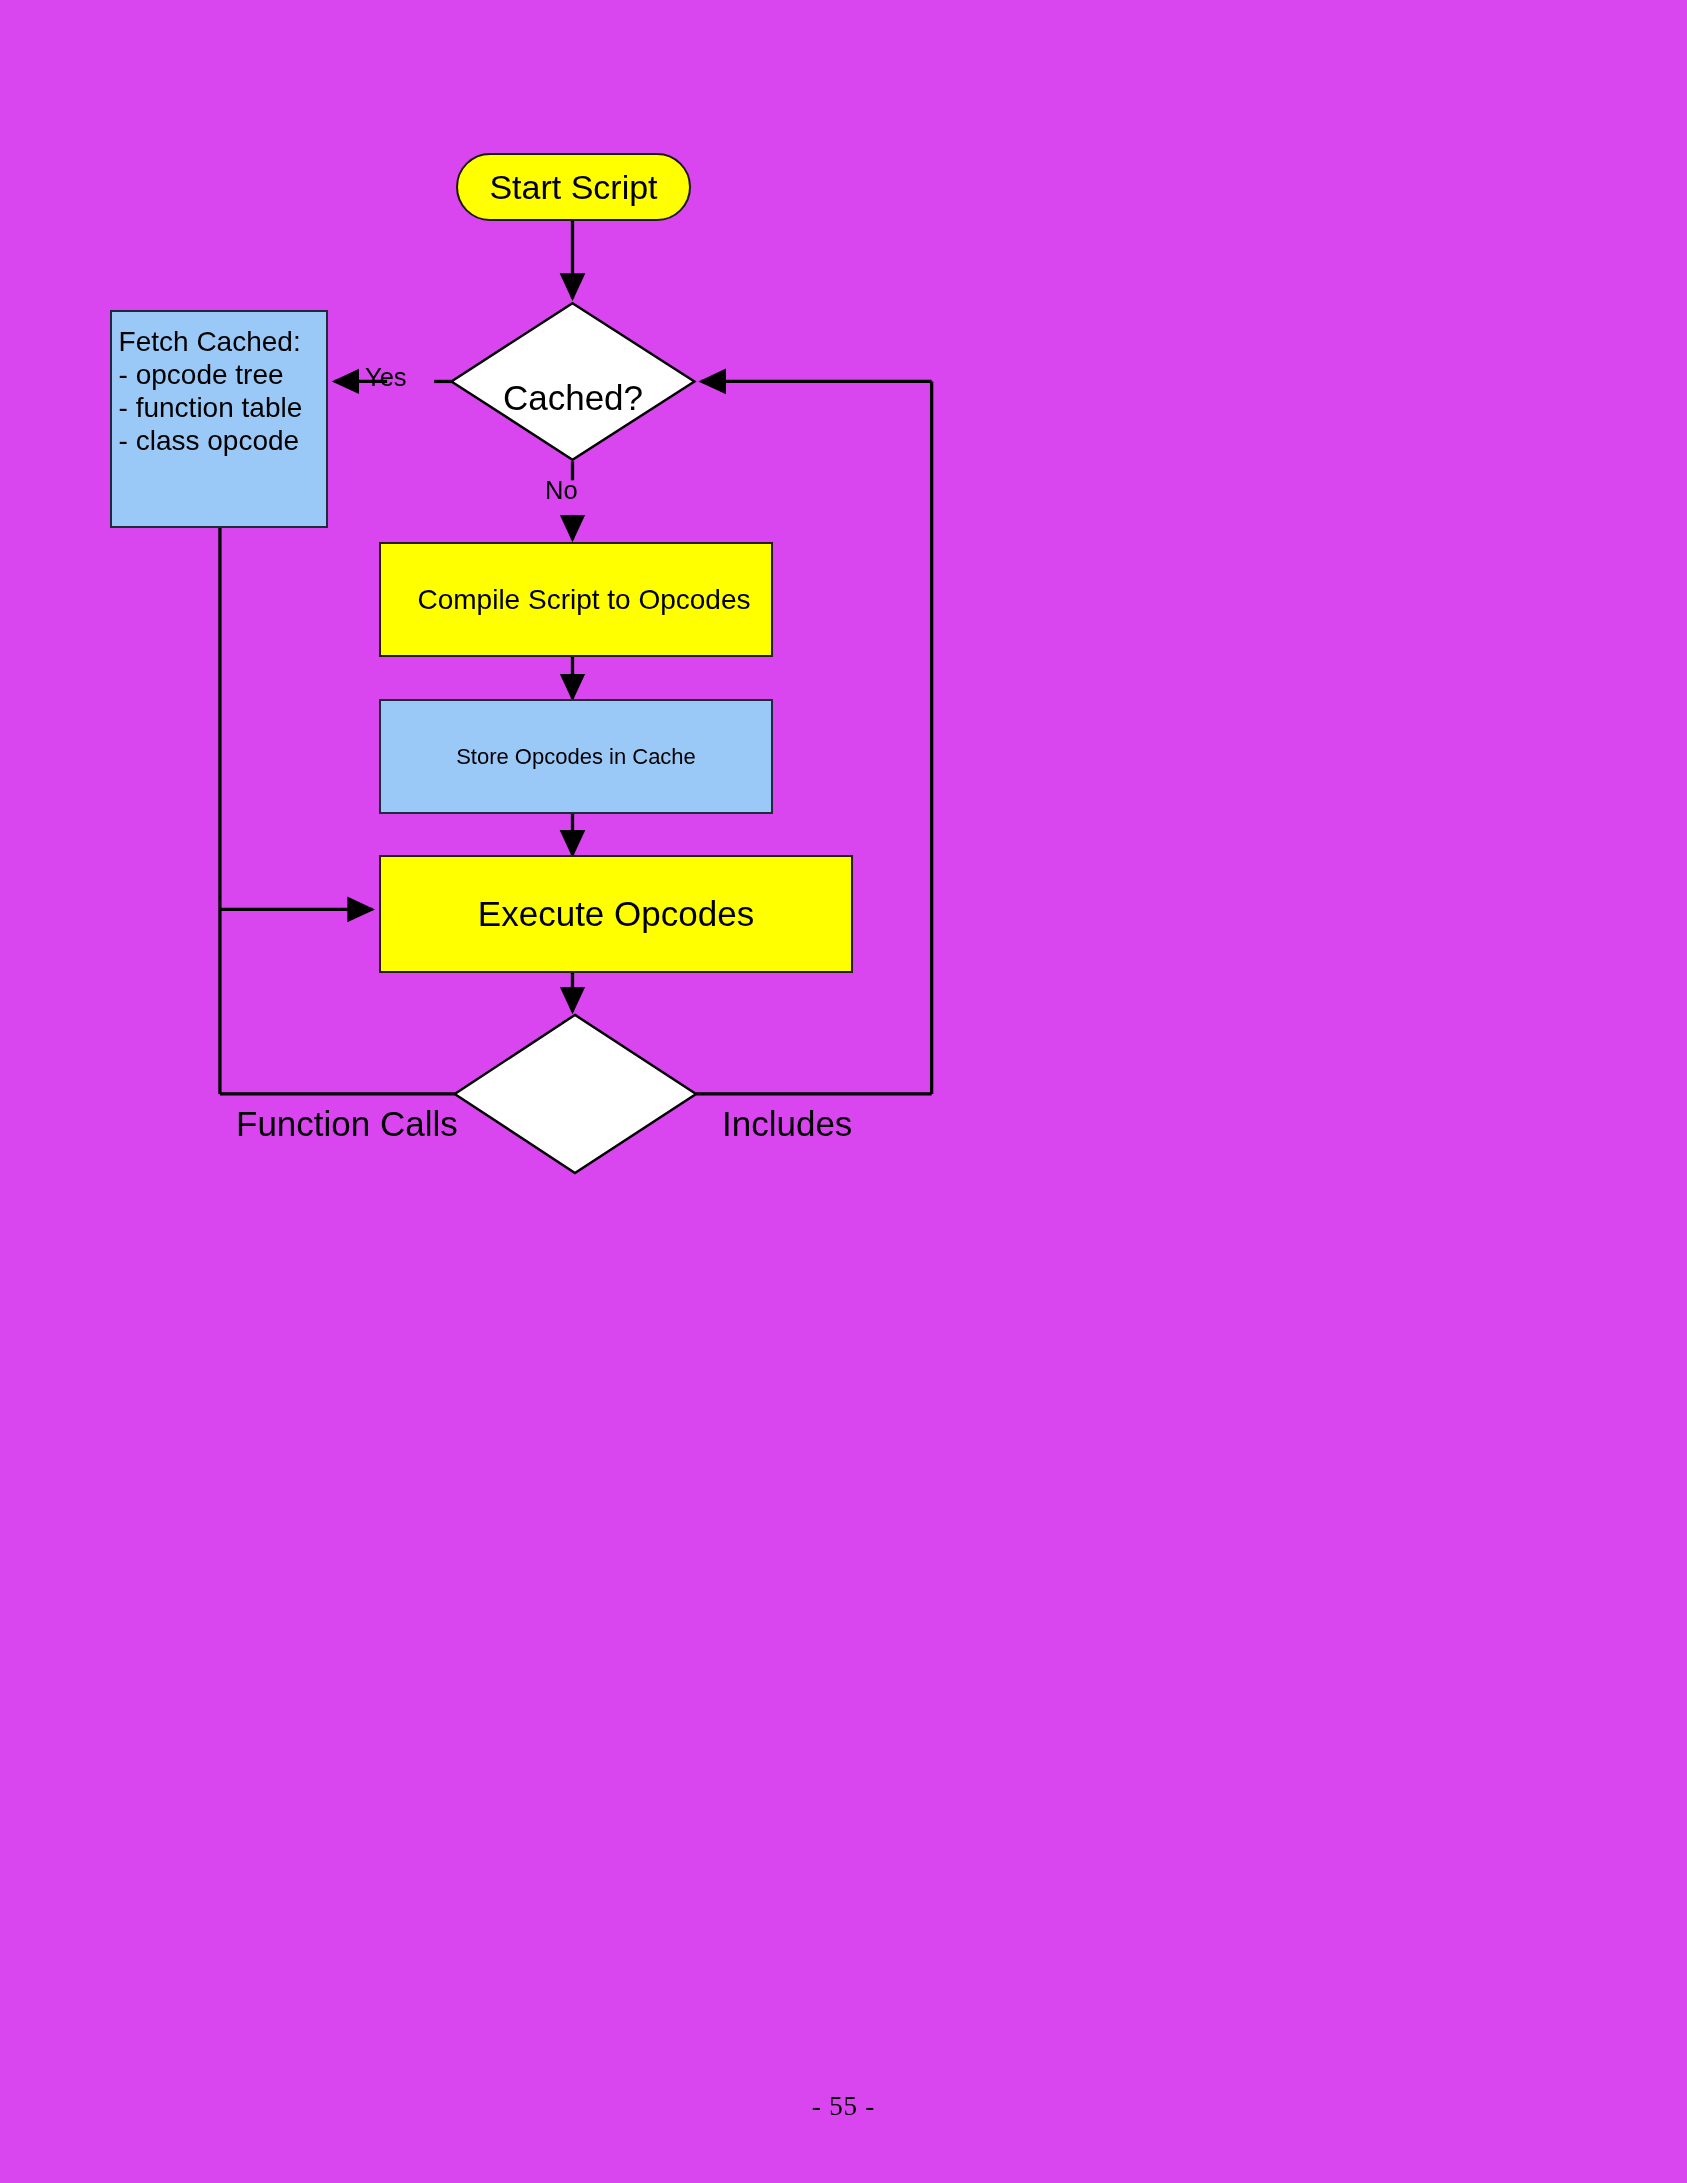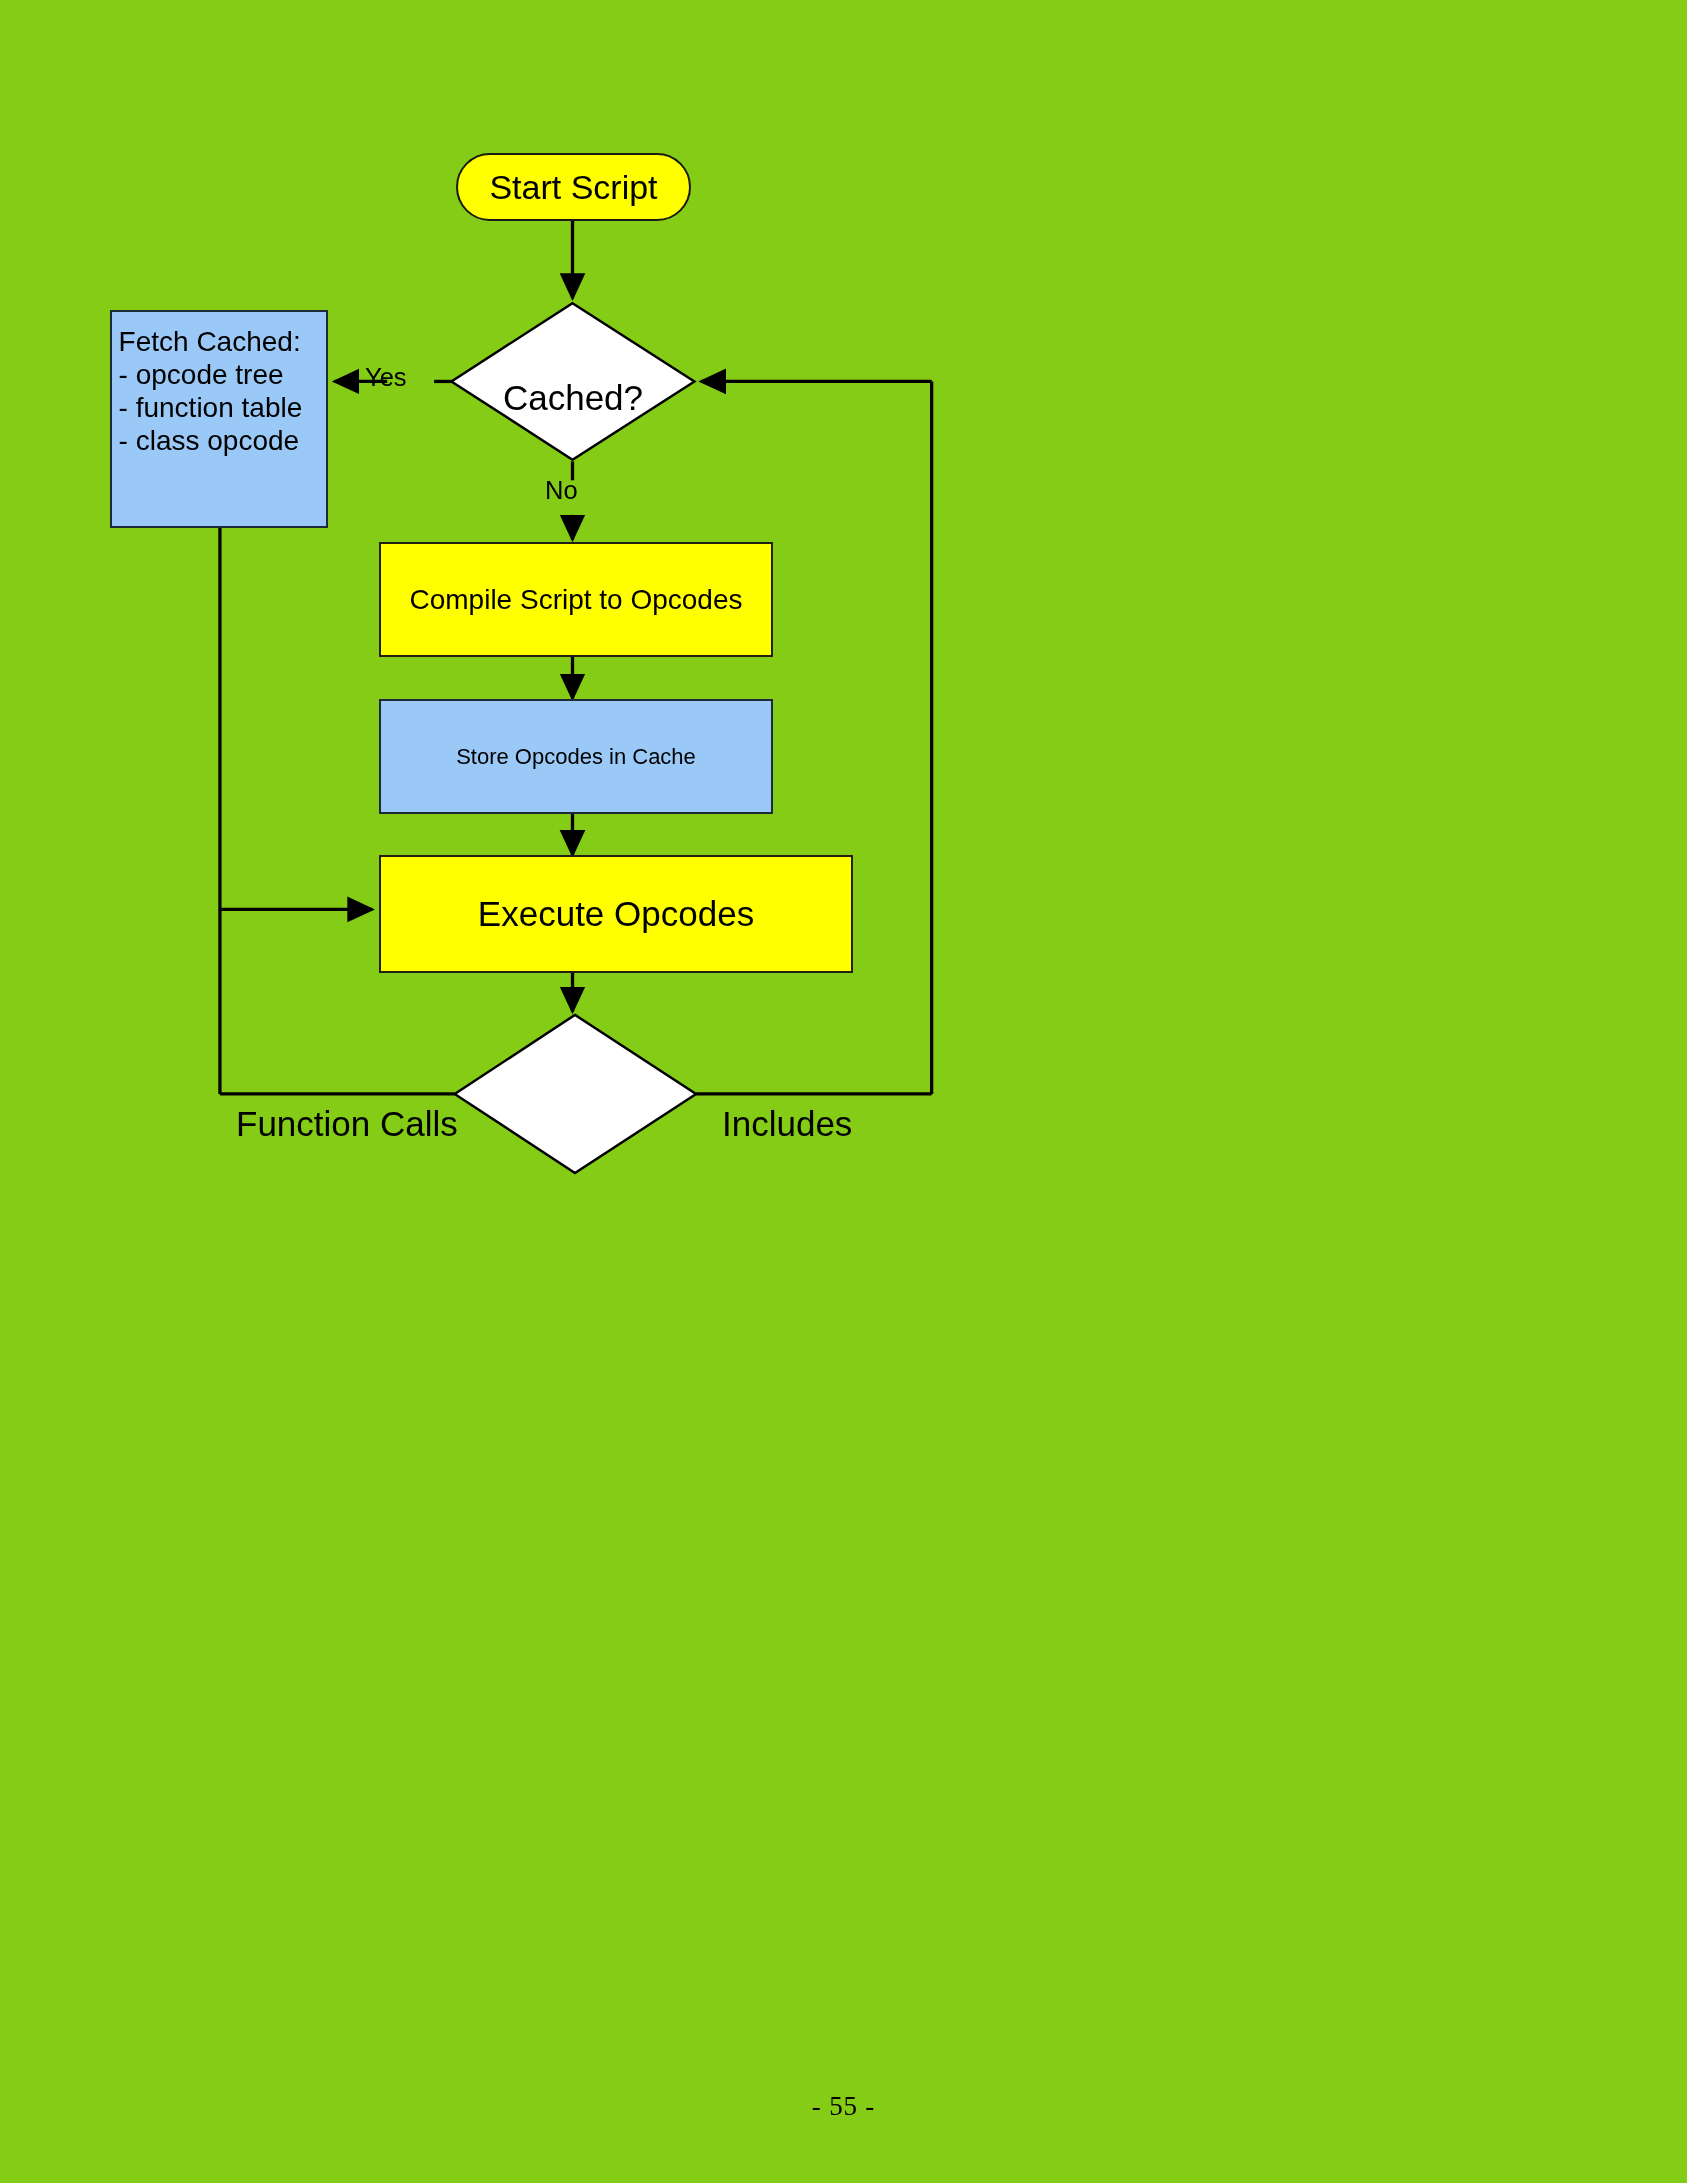--- a/index.html
+++ b/index.html
@@ -13,21 +13,21 @@
     position: relative;
     font-family: "Liberation Sans", sans-serif;
     overflow: hidden;
   }
 
   #page {
     position: absolute;
     left: 0; top: 0;
     width: 1687px;
     height: 2183px;
-    background: #84cc16;
+    background: #d946ef;
   }
 
   #flow-svg {
     position: absolute;
     left: 0;
     top: 0;
     width: 1687px;
     height: 2183px;
   }
 
@@ -136,21 +136,21 @@
       <span>Fetch Cached:</span>
       <span>- opcode tree</span>
       <span>- function table</span>
       <span>- class opcode</span>
     </div>
   </div>
 
   <div class="node-text center" style="left:451px; top:372px; width:244px; height:51px; font-size:35px;">Cached?</div>
 
   <div class="shape process-yellow" style="left:379px; top:542px; width:394px; height:115px;">
-    <div class="node-text center" style="left:0; top:0; width:100%; height:100%; font-size:28px;">Compile Script to Opcodes</div>
+    <div class="node-text center" style="left:8px; top:0; width:100%; height:100%; font-size:28px;">Compile Script to Opcodes</div>
   </div>
 
   <div class="shape process-blue" style="left:379px; top:699px; width:394px; height:115px;">
     <div class="node-text center" style="left:0; top:0; width:100%; height:100%; font-size:22px;">Store Opcodes in Cache</div>
   </div>
 
   <div class="shape process-yellow" style="left:379px; top:855px; width:474px; height:118px;text-decoration:underline;">
     <div class="node-text center" style="left:0; top:0; width:100%; height:100%; font-size:35px;">Execute Opcodes</div>
   </div>
 

